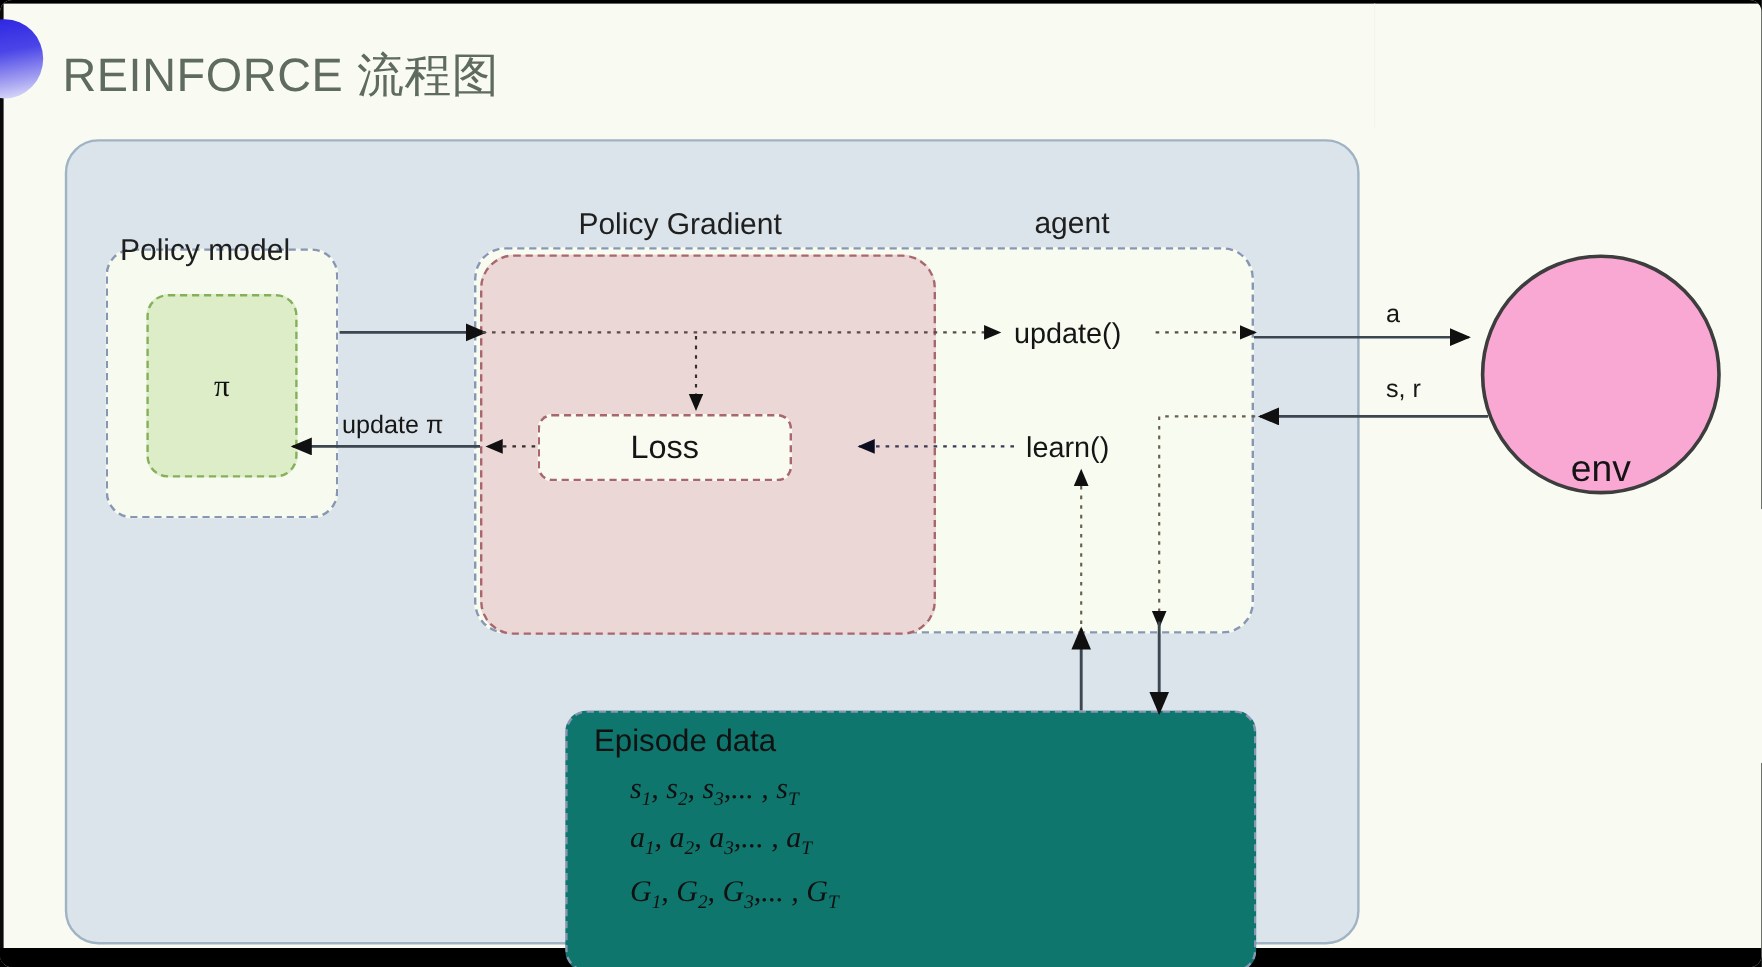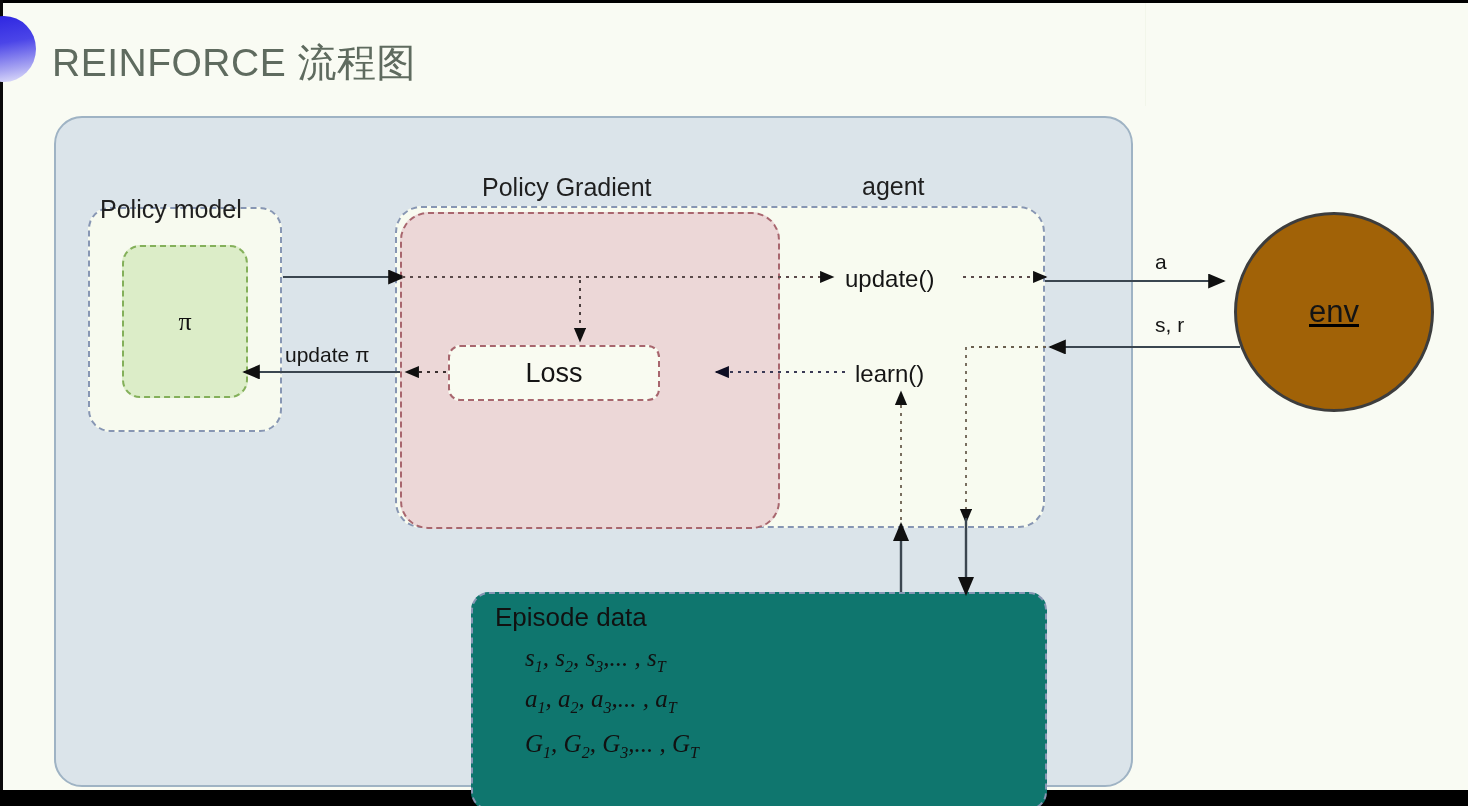--- a/index.html
+++ b/index.html
@@ -7,20 +7,21 @@
     padding: 0;
     background: #000;
   }
   #page {
     position: relative;
     width: 1468px;
     height: 806px;
     background: #f9fbf3;
     overflow: hidden;
     font-family: "Liberation Sans", sans-serif;
+    border-radius: 10px;
   }
   
   .frame-top {
     position: absolute; left: 0; top: 0; width: 1468px; height: 3px;
     background: #000;
   }
   .frame-bottom {
     position: absolute; left: 0; bottom: 0; width: 1468px; height: 16px;
     background: #000;
   }
@@ -175,23 +176,23 @@
   .r2 { top: 91px; }
   .r3 { top: 136px; }
 
   
   .env-circle {
     position: absolute;
     left: 1234px; top: 212px;
     width: 200px; height: 200px;
     border: 3px solid #3d3d3d;
     border-radius: 50%;
-    background: #a16207;
-    box-sizing: border-box;
-    display: flex; align-items: center; justify-content: center; text-decoration: underline;
+    background: #f9a8d4;
+    box-sizing: border-box;
+    display: flex; align-items: flex-end; justify-content: center;
   }
   .env-label { font-size: 31px; color: #141414; }
 
   .edge-label {
     position: absolute;
     font-size: 21px;
     color: #161616;
     white-space: nowrap;
   }
 

